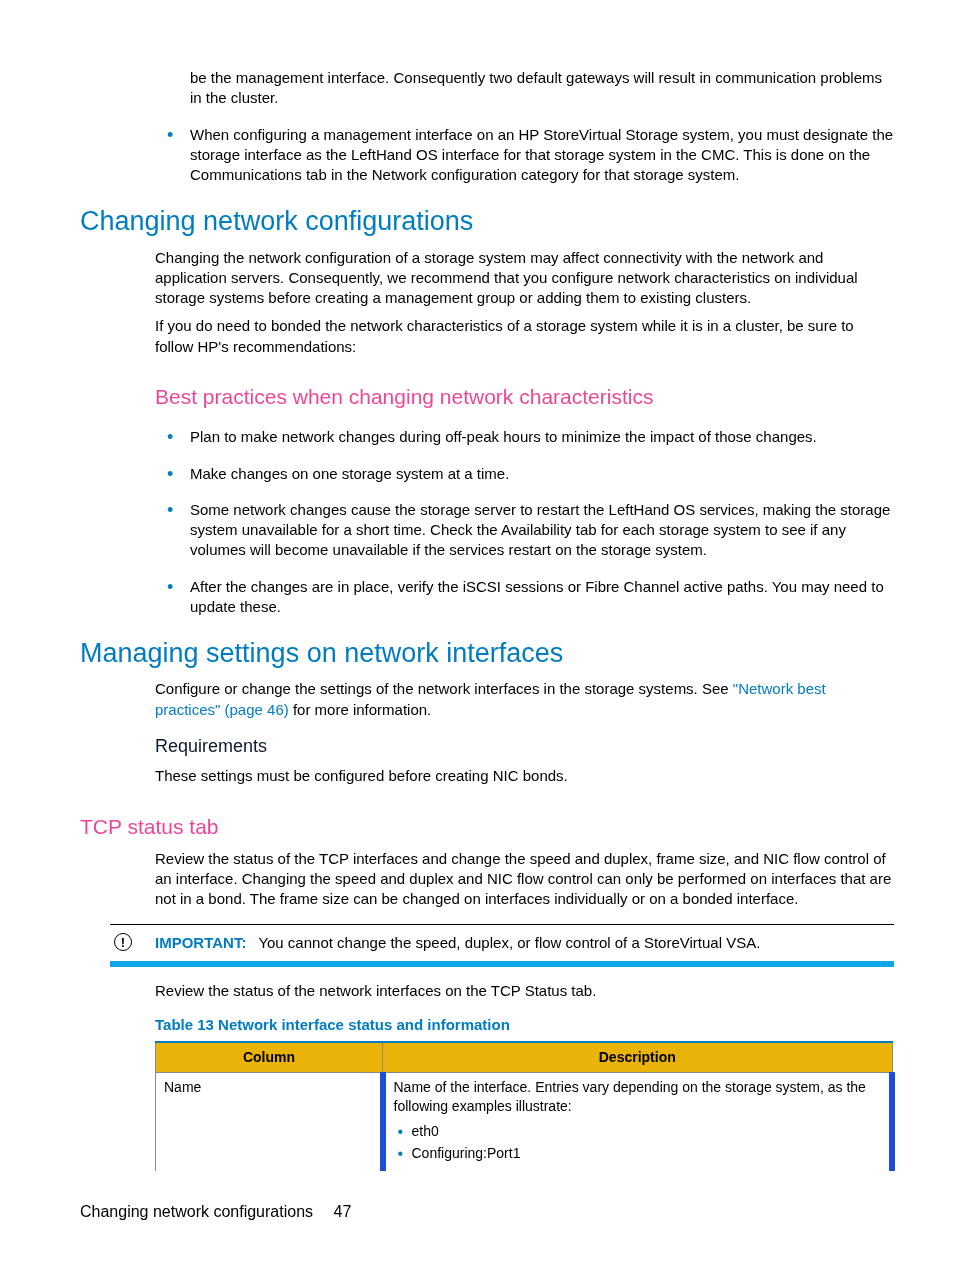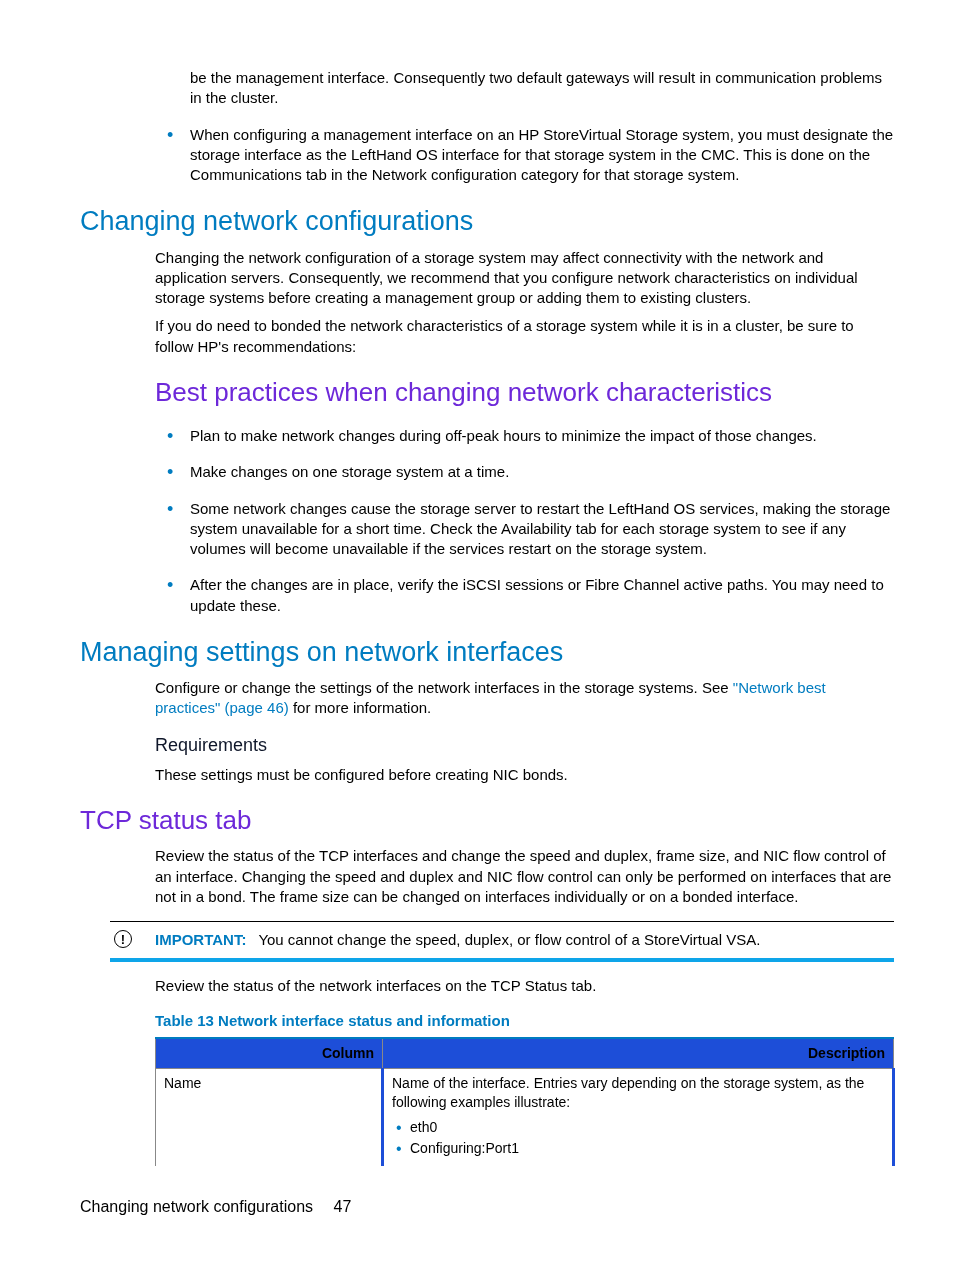--- a/index.html
+++ b/index.html
@@ -21,24 +21,24 @@
   .sub-indent {
     margin-left: 110px;
   }
   h1 {
     font-size: 27px;
     font-weight: normal;
     color: #007cc0;
     margin: 18px 0 6px 0;
   }
   h2 {
-    font-size: 26px;
+    font-size: 21px;
     font-weight: normal;
-    color: #6d28d9;
-    margin: 18px 0 6px 0;
+    color: #ec4899;
+    margin: 26px 0 6px 0;
   }
   h2.sub {
     margin-left: 75px;
   }
   h3 {
     font-size: 18px;
     font-weight: normal;
     color: #0f172a;
     margin: 14px 0 4px 75px;
   }
@@ -65,21 +65,21 @@
   }
   ul.top > li p {
     margin: 8px 0 0 0;
   }
   .link {
     color: #007cc0;
   }
   .important-block {
     margin: 14px 0 14px 30px;
     border-top: 1px solid #000;
-    border-bottom: 4px solid #0ea5e9;
+    border-bottom: 6px solid #0ea5e9;
     padding: 8px 0 8px 45px;
     position: relative;
   }
   .important-block .icon {
     position: absolute;
     left: 4px;
     top: 8px;
     width: 18px;
     height: 18px;
     border: 1.8px solid #000;
@@ -105,33 +105,33 @@
     margin: 14px 0 6px 75px;
     font-size: 15px;
   }
   table.data {
     border-collapse: collapse;
     margin-left: 75px;
     width: 740px;
     font-size: 14px;
   }
   table.data th {
-    text-align: right;
+    text-align: center;
     font-weight: bold;
     padding: 5px 8px;
     border-top: 2px solid #007cc0;
     border-bottom: 1px solid #888;
     border-left: 1px solid #888;
     border-right: 1px solid #888;
-    background: #1d4ed8;
+    background: #eab308;
   }
   table.data td {
     padding: 5px 8px;
     border-left: 1px solid #888;
-    border-right: 3px solid #1d4ed8;
+    border-right: 6px solid #1d4ed8;
     vertical-align: top;
   }
   table.data td ul {
     list-style: none;
     padding: 0;
     margin: 6px 0 0 0;
   }
   table.data td ul li {
     position: relative;
     padding-left: 18px;

